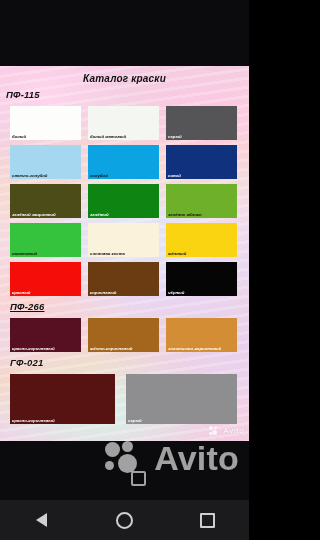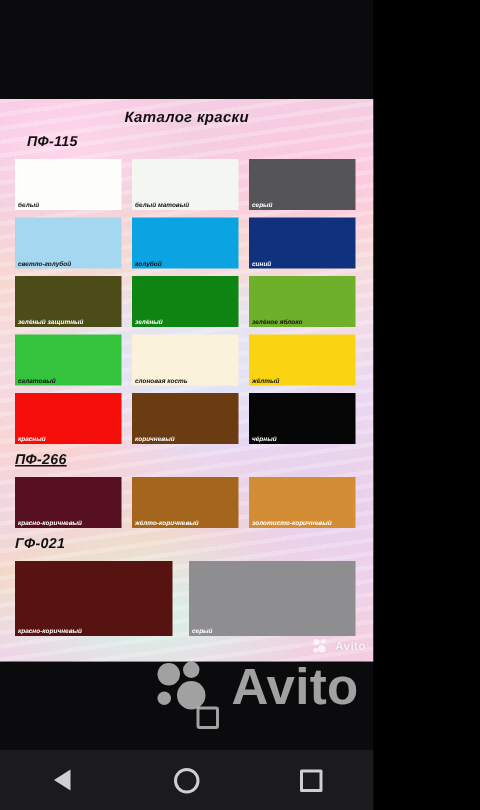--- a/index.html
+++ b/index.html
@@ -88,21 +88,21 @@
 </head>
 <body>
 
 <div id="screen">
 
   <div id="catalog">
     <div id="inner">
 
       <div class="title">Каталог краски</div>
 
-      <div class="series" style="left:18px;top:23px;">ПФ-115</div>
+      <div class="series" style="left:6px;top:23px;">ПФ-115</div>
 
       <div class="swatch" style="left:10px;top:40px;width:71px;height:34px;background:#fdfdfb;">
         <span class="cap dark">белый</span>
       </div>
       <div class="swatch" style="left:88px;top:40px;width:71px;height:34px;background:#f4f6f1;">
         <span class="cap dark">белый матовый</span>
       </div>
       <div class="swatch" style="left:166px;top:40px;width:71px;height:34px;background:#555557;">
         <span class="cap light">серый</span>
       </div>

